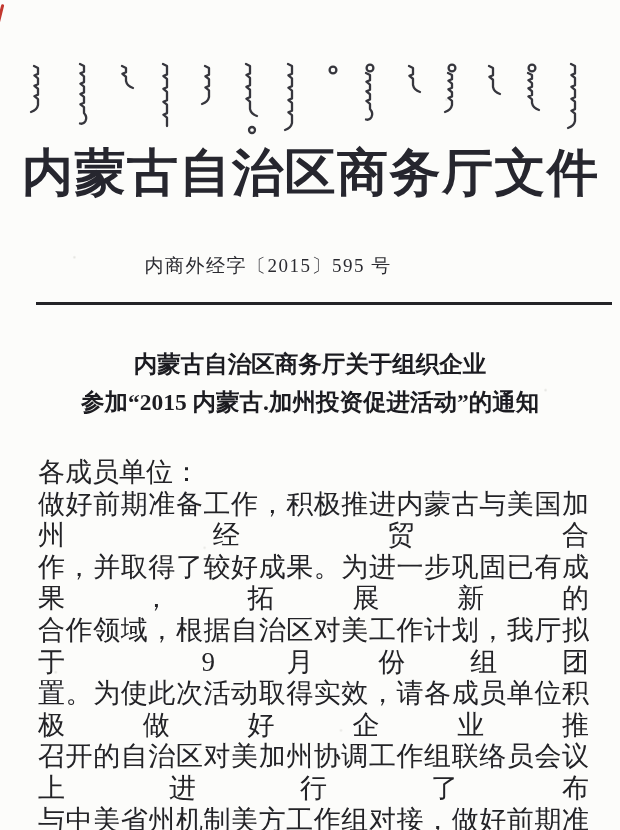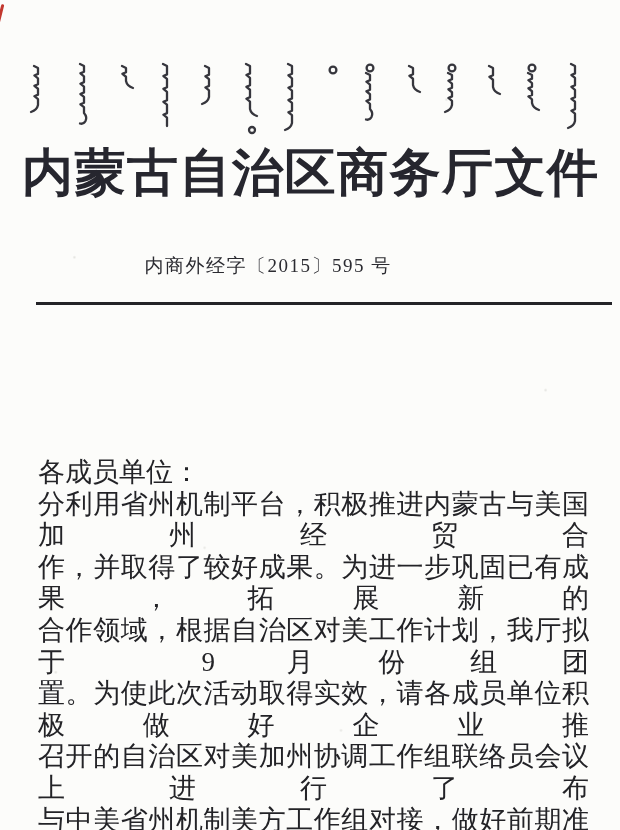--- a/index.html
+++ b/index.html
@@ -112,26 +112,28 @@
       </g>
     </svg>
 
   <div class="org-title">内蒙古自治区商务厅文件</div>
 
   <div class="doc-number">内商外经字〔2015〕595 号</div>
 
   <div class="rule"></div>
 
   <div class="notice-title">
+    <div>内蒙古自治区商务厅关于组织企业</div>
+    <div>参加“2015 内蒙古.加州投资促进活动”的通知</div>
   </div>
 
   <div class="body-block">
     <div class="bline">各成员单位：</div>
     <div id="body-paragraph">
-        <div class="bline just">分利用省州机制平台，积极推进内蒙古与美国加州经贸合</div>
+        <div class="bline just">做好前期准备工作，积极推进内蒙古与美国加州经贸合</div>
         <div class="bline just">作，并取得了较好成果。为进一步巩固已有成果，拓展新的</div>
         <div class="bline just">合作领域，根据自治区对美工作计划，我厅拟于 9 月份组团</div>
         <div class="bline just">置。为使此次活动取得实效，请各成员单位积极做好企业推</div>
         <div class="bline just">召开的自治区对美加州协调工作组联络员会议上进行了布</div>
         <div class="bline just">与中美省州机制美方工作组对接，做好前期准备工作。具体</div>
         <div class="bline">事宜通知如下：</div>
       </div>
   </div>
 
 </div>

